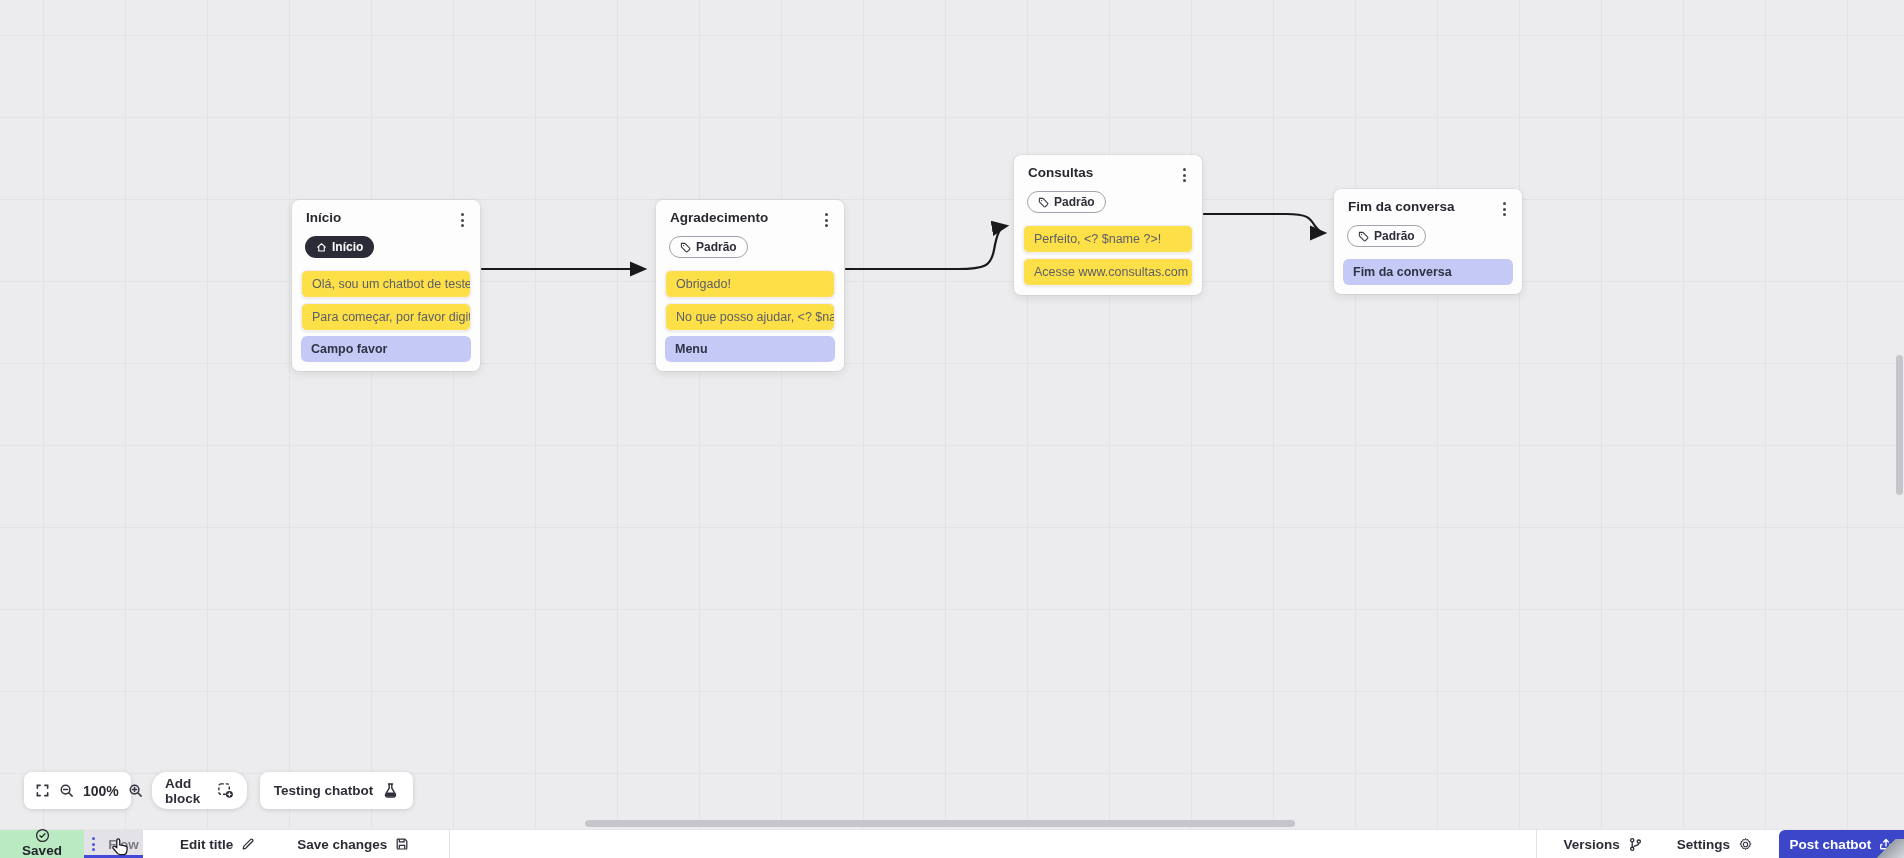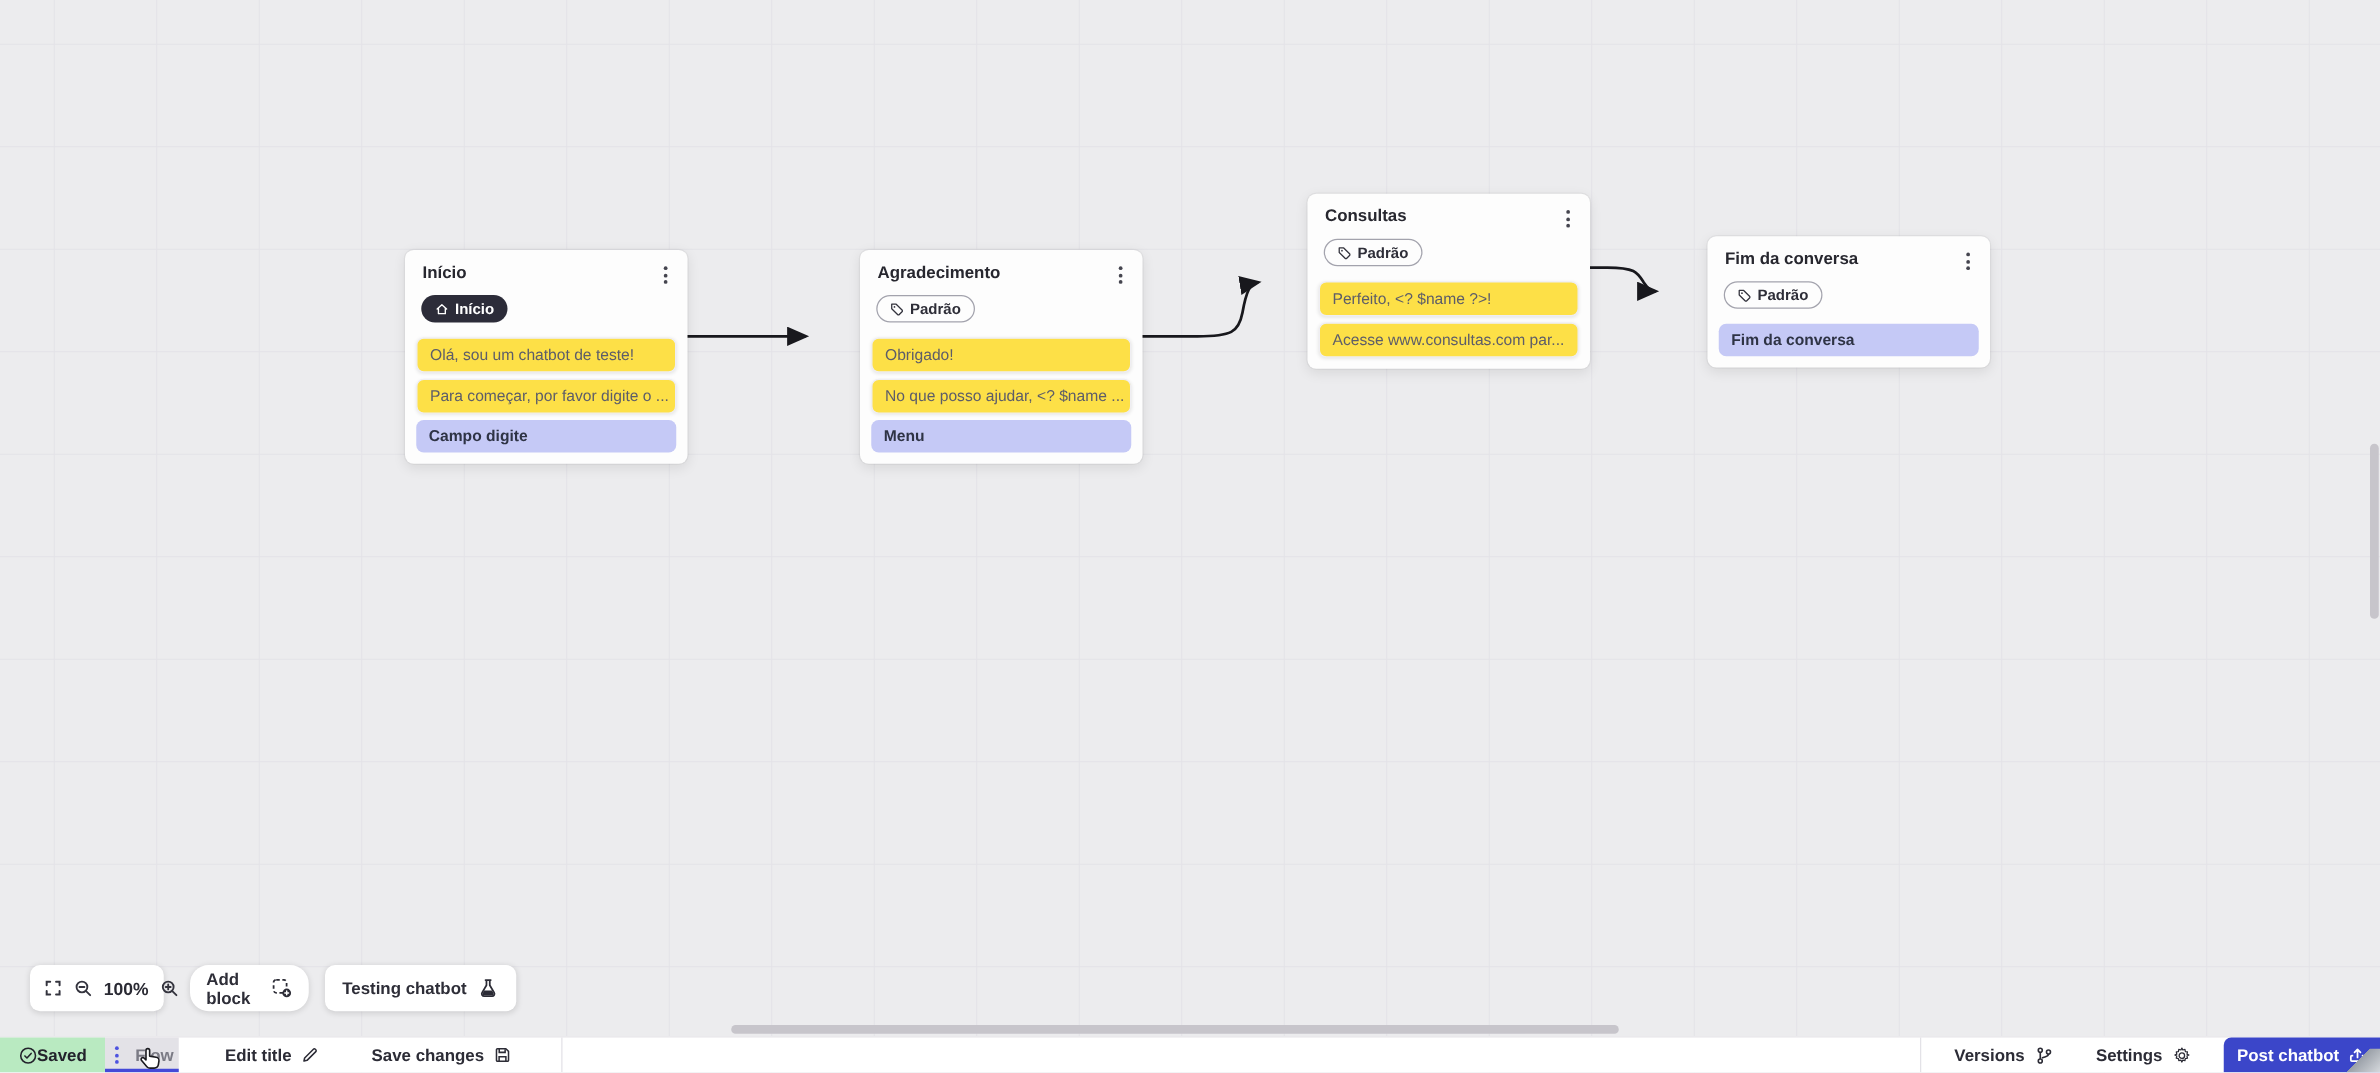--- a/index.html
+++ b/index.html
@@ -6,23 +6,23 @@
   body{font-family:"Liberation Sans","DejaVu Sans",sans-serif; -webkit-font-smoothing:antialiased;}
   #app{position:relative;width:1904px;height:858px;overflow:hidden;background:#ececee;}
 
   
   #canvas{position:absolute;inset:0;
     background-color:#ececee;
     background-image:linear-gradient(#e3e2e7 1px,transparent 1px),linear-gradient(90deg,#e3e2e7 1px,transparent 1px);
     background-size:82px 82px;background-position:-39px -47px;}
 
   
-  .node{position:absolute;width:226px;background:#fdfdfd;border-radius:7px;
+  .node{position:absolute;width:188px;background:#fdfdfd;border-radius:7px;
     box-shadow:0 0 0 1px rgba(0,0,0,0.04),0 3px 10px rgba(0,0,0,0.09);
-    padding:8px 9px 9px 9px;box-sizing:border-box;margin-left:32px;}
+    padding:8px 9px 9px 9px;box-sizing:border-box;}
   .node-header{display:flex;align-items:flex-start;justify-content:space-between;padding:2px 3px 0 5px;}
   .node-title{font-size:13.5px;font-weight:700;color:#27272f;line-height:16px;}
   .kebab{display:flex;flex-direction:column;gap:2.6px;align-items:center;padding:3px 4px;cursor:pointer;}
   .kebab i{width:3px;height:3px;border-radius:50%;background:#45454f;}
   .badge{display:inline-flex;align-items:center;gap:5px;border-radius:999px;
     font-size:12px;font-weight:700;line-height:1;margin:6px 0 7px 4px;}
   .badge.dark{background:#2c2c39;color:#ffffff;padding:5px 11px;}
   .badge.outline{background:#fdfdfd;color:#2e2e38;border:1px solid #a3a3ad;padding:4px 10px;}
   .row{height:26px;border-radius:6px;display:flex;align-items:center;padding:0 10px;
     font-size:12.5px;margin-top:5px;white-space:nowrap;overflow:hidden;}
@@ -41,22 +41,22 @@
   .icon-btn{display:flex;align-items:center;justify-content:center;cursor:pointer;}
   .zoom-pct{font-size:14px;font-weight:700;color:#2a2a33;}
 
   
   .h-scroll{position:absolute;left:585px;top:820px;width:710px;height:7px;border-radius:4px;background:#c7c5cb;}
   .v-scroll{position:absolute;right:1px;top:355px;width:7px;height:140px;border-radius:4px;background:#c7c5cb;}
 
   
   #bottombar{position:absolute;left:0;bottom:0;width:1904px;height:29px;background:#ffffff;
     border-top:1px solid #e5e4e8;display:flex;align-items:stretch;font-size:13.5px;box-sizing:border-box;}
-  .saved-chip{width:84px;background:#b9eac1;display:flex;align-items:center;justify-content:center;gap:0;
-    color:#23232c;font-weight:700;}
+  .saved-chip{width:84px;background:#b9eac1;display:flex;align-items:center;justify-content:flex-end;gap:0;
+    color:#23232c;font-weight:700;flex-direction:column;}
   .flow-tab{width:59px;background:#e3e2e7;display:flex;align-items:center;justify-content:center;gap:9px;
     color:#7b7b85;font-weight:700;position:relative;cursor:pointer;}
   .flow-underline{position:absolute;left:0;bottom:0;width:100%;height:3px;background:#4449d8;}
   .flow-kebab i{background:#4d52e0;}
   .bar-btn{display:flex;align-items:center;gap:8px;color:#2c2c36;font-weight:700;cursor:pointer;background:none;border:none;
     font-family:inherit;font-size:13.5px;padding:0;}
   .bar-sep{width:1px;background:#e3e2e7;margin:0;}
   .post-btn{width:125px;background:#3b46c9;color:#ffffff;font-weight:700;display:flex;align-items:center;
     justify-content:center;gap:8px;border:none;font-family:inherit;font-size:13.5px;cursor:pointer;border-radius:6px 0 0 0;}
   .corner-fold{position:absolute;right:0;bottom:0;width:34px;height:19px;
@@ -94,21 +94,21 @@
       <span class="badge dark">
         <span class="icon-btn">
           <svg viewBox="0 0 16 16" width="11" height="11">
               <path d="M2.5 7.5 L8 2.5 L13.5 7.5 M4 6.6 V13 h8 V6.6" fill="none" stroke="#ffffff" stroke-width="1.6" stroke-linecap="round" stroke-linejoin="round"></path>
             </svg>
         </span>
         <span>Início</span>
       </span>
       <div class="row bubble">Olá, sou um chatbot de teste!</div>
       <div class="row bubble">Para começar, por favor digite o ...</div>
-      <div class="row input">Campo digite</div>
+      <div class="row input">Campo favor</div>
     </div>
 
     <div class="node" style="left:656px;top:200px;">
       <div class="node-header">
         <span class="node-title">Agradecimento</span>
         <span class="kebab">
             <i></i>
             <i></i>
             <i></i>
           </span>

